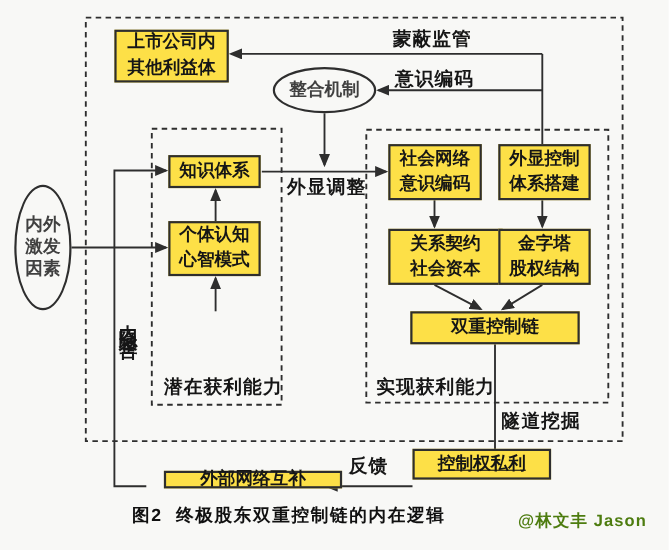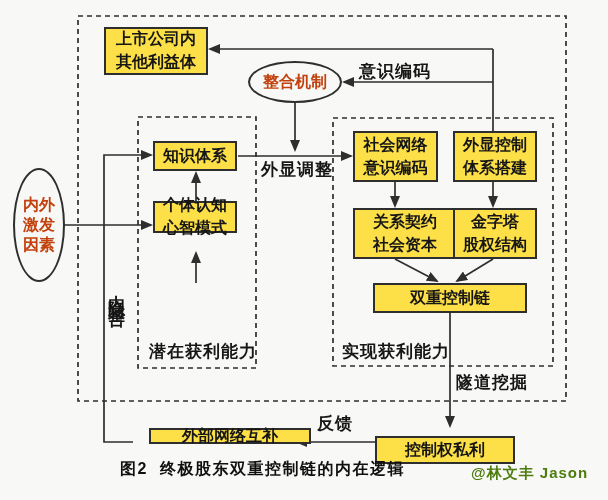--- a/index.html
+++ b/index.html
@@ -15,21 +15,21 @@
     border:2px solid #2e2e2e;background:#fde047;
     display:flex;align-items:center;justify-content:center;
     text-align:center;font-size:16px;font-weight:600;line-height:1.42;
     white-space:pre-line;color:#161616;
   }
   .ellipse{
     position:absolute;box-sizing:border-box;
     border:2px solid #2e2e2e;border-radius:50%;background:#f8f8f6;
     display:flex;align-items:center;justify-content:center;
     text-align:center;font-size:16px;font-weight:600;line-height:1.25;
-    white-space:pre-line;color:#c2410c;
+    white-space:pre-line;color:#404040;
   }
   .lbl{
     position:absolute;font-size:17px;font-weight:600;white-space:nowrap;
     color:#161616;letter-spacing:1px;
   }
   .lbl-vert{
     position:absolute;font-size:17px;font-weight:600;color:#161616;
     writing-mode:vertical-rl;text-orientation:upright;letter-spacing:5px;
   }
   .caption{
@@ -71,39 +71,40 @@
     <path d="M493 182 V206" fill="none" stroke="#2e2e2e" stroke-width="1.7" marker-end="url(#arw)"></path>
     <path d="M395 259 L437 281" fill="none" stroke="#2e2e2e" stroke-width="1.7" marker-end="url(#arw)"></path>
     <path d="M493 259 L457 281" fill="none" stroke="#2e2e2e" stroke-width="1.7" marker-end="url(#arw)"></path>
     <path d="M450 313 V426" fill="none" stroke="#2e2e2e" stroke-width="1.7" marker-end="url(#arw)"></path>
     <path d="M375 442 H297" fill="none" stroke="#2e2e2e" stroke-width="1.7" marker-end="url(#arw)"></path>
   </svg>
 
   <div class="box" style="left:104px;top:27px;width:104px;height:48px;">上市公司内
 其他利益体</div>
   <div class="box" style="left:153px;top:141px;width:84px;height:30px;">知识体系</div>
-  <div class="box" style="left:153px;top:201px;width:84px;height:32px;">个体认知
+  <div class="box" style="left:153px;top:201px;width:84px;height:50px;">个体认知
 心智模式</div>
   <div class="box" style="left:353px;top:131px;width:85px;height:51px;">社会网络
 意识编码</div>
   <div class="box" style="left:453px;top:131px;width:84px;height:51px;">外显控制
 体系搭建</div>
   <div class="box" style="left:353px;top:208px;width:104px;height:51px;">关系契约
 社会资本</div>
   <div class="box" style="left:453px;top:208px;width:84px;height:51px;">金字塔
 股权结构</div>
   <div class="box" style="left:373px;top:283px;width:154px;height:30px;">双重控制链</div>
   <div class="box" style="left:149px;top:428px;width:162px;height:16px;">外部网络互补</div>
-  <div class="box" style="left:375px;top:436px;width:140px;height:28px;">控制权私利</div>
+  <div class="box" style="left:375px;top:408px;width:126px;height:28px;text-decoration:underline;">控制权私利</div>
 
   <div class="ellipse" style="left:248px;top:61px;width:94px;height:42px;">整合机制</div>
   <div class="ellipse" style="left:13px;top:168px;width:52px;height:114px;">内外
 激发
 因素</div>
 
+  <div class="lbl" style="left:357px;top:24px;">蒙蔽监管</div>
   <div class="lbl" style="left:359px;top:60px;">意识编码</div>
   <div class="lbl" style="left:261px;top:158px;">外显调整</div>
   <div class="lbl" style="left:149px;top:340px;">潜在获利能力</div>
   <div class="lbl" style="left:342px;top:340px;">实现获利能力</div>
   <div class="lbl" style="left:456px;top:371px;">隧道挖掘</div>
   <div class="lbl" style="left:317px;top:412px;">反馈</div>
   <div class="lbl-vert" style="left:105px;top:281px;height:95px;">内隐整合</div>
 
   <div class="caption">
     <span>图2</span><span class="gap"></span><span>终极股东双重控制链的内在逻辑</span>

